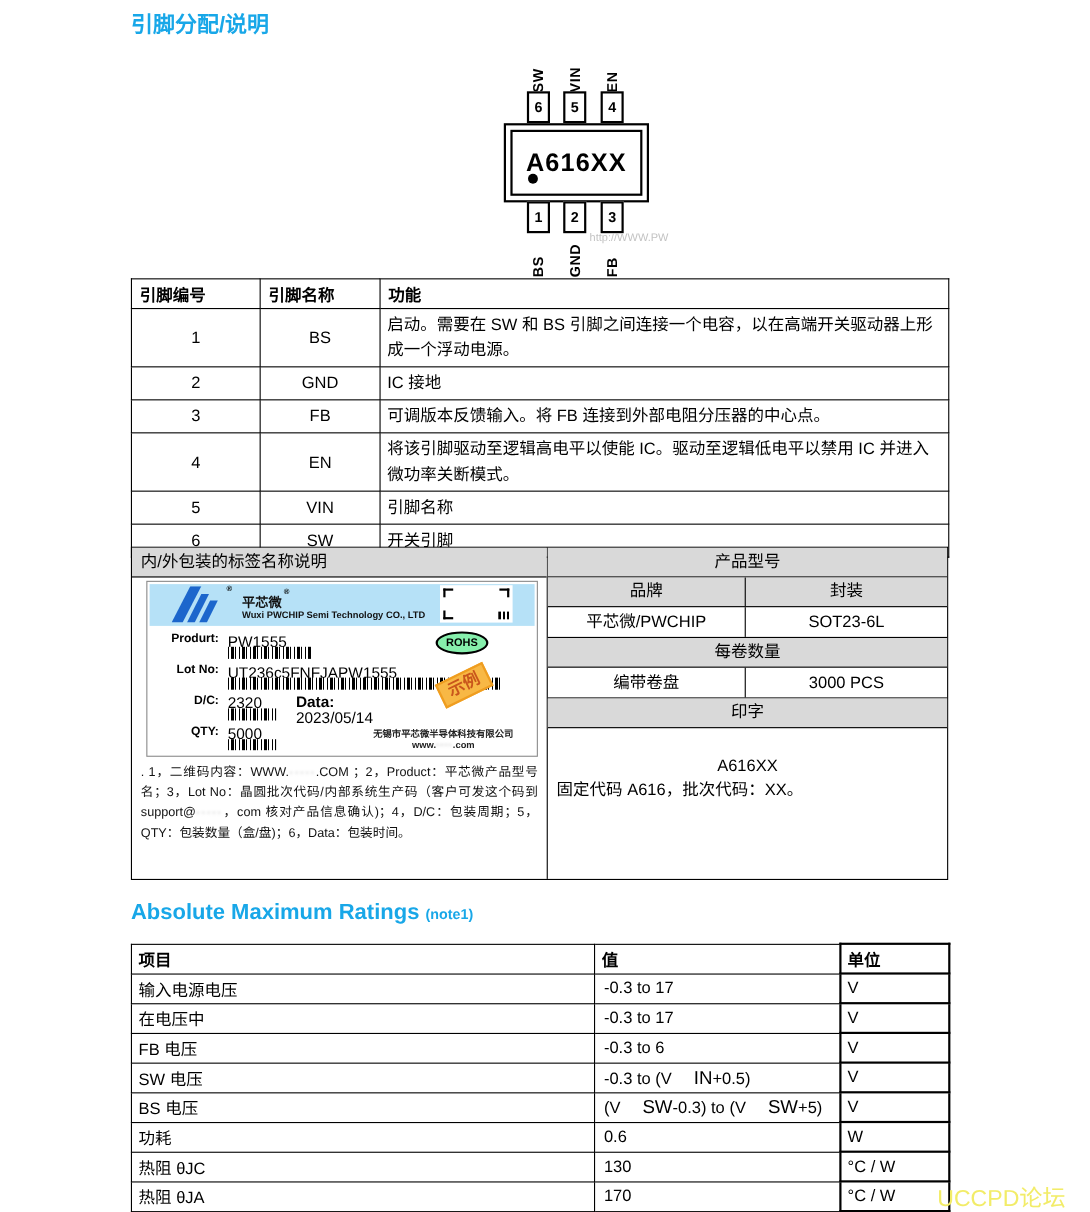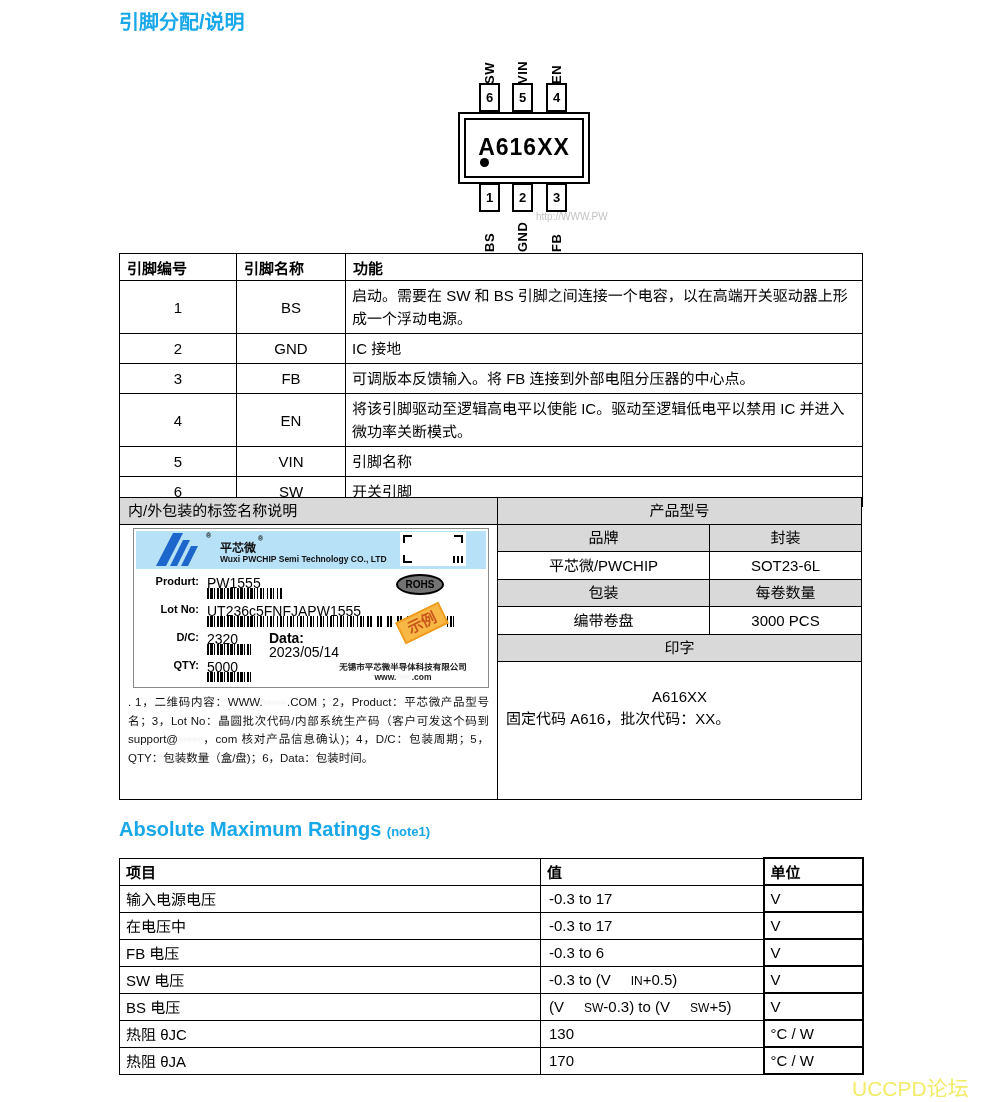--- a/index.html
+++ b/index.html
@@ -46,21 +46,21 @@
   .pkg-right { flex:1; display:flex; flex-direction:column; }
   .cell-hdr { background:#d9d9d9; }
   .pkg-hrow { height:27px; line-height:26px; font-size:15px; border-bottom:1.5px solid #000; flex:0 0 auto; }
   .pkg-left .pkg-hrow { padding-left:8px; }
   .pkg-right .pkg-hrow { text-align:center; }
   .pkg-vrow { text-align:center; font-size:15px; border-bottom:1.5px solid #000; flex:0 0 auto; }
   .r-model { height:38px; line-height:34px; }
   .r28 { height:28px; line-height:27px; }
   .split { display:flex; }
   .split > div { flex:0 0 auto; }
-  .split .sc1 { width:212px; border-right:1.5px solid #000; }
+  .split .sc1 { width:180px; border-right:1.5px solid #000; }
   .split .sc2 { flex:1; }
   .pkg-print { flex:1; font-size:15px; padding-top:24px; border-bottom:none; }
   .pkg-print .pcode { text-align:center; line-height:22px; }
   .pkg-print .pdesc { text-align:left; padding-left:8px; line-height:22px; }
   .pkg-note { margin:5px 8px 0 8px; font-size:11.5px; line-height:1.62; text-align:justify; color:#111; }
   .smudge { color:#9a9a9a; filter:blur(1.5px); letter-spacing:1px; }
 
   
   .plabel { position:relative; margin:3px 0 0 13px; width:356px; height:160px; border:1px solid #8a8a8a; background:#fff; flex:0 0 auto; }
   .plabel-band { position:absolute; left:2px; right:2px; top:2px; height:38px; background:#b6e1f7; }
@@ -73,33 +73,33 @@
   .qr-box i { position:absolute; display:block; }
   .qr-c1 { left:3px; top:3px; width:9px; height:8px; border-left:2.5px solid #000; border-top:2.5px solid #000; }
   .qr-c2 { right:3px; top:3px; width:9px; height:8px; border-right:2.5px solid #000; border-top:2.5px solid #000; }
   .qr-c3 { left:3px; bottom:3px; width:9px; height:8px; border-left:2.5px solid #000; border-bottom:2.5px solid #000; }
   .qr-c4 { right:3px; bottom:3px; width:10px; height:7px; background:repeating-linear-gradient(90deg,#000 0 2px,#fff 2px 4px); }
   .fld-label { position:absolute; left:3px; width:62px; text-align:right; font-size:11px; font-weight:bold; }
   .fld-value { position:absolute; left:73px; font-size:14px; }
   .barcode { position:absolute; height:11px;
      background:repeating-linear-gradient(90deg,#000 0 1.5px,#fff 1.5px 3px,#000 3px 5.5px,#fff 5.5px 6.5px,#000 6.5px 7.5px,#fff 7.5px 10px); }
   .rohs { position:absolute; left:262px; top:45px; width:48px; height:21px; border:2px solid #000; border-radius:50%;
-          font-size:10px; font-weight:bold; text-align:center; line-height:17px; background:#737373; }
+          font-size:10px; font-weight:bold; text-align:center; line-height:17px; background:#86efac; }
   .stamp { position:absolute; left:264px; top:82px; transform:rotate(-26deg); background:#f8b845;
            border:2px solid #ef9d20; color:#c9561c; font-size:15px; font-weight:bold; padding:0 7px; line-height:20px; }
   .lab-co { position:absolute; right:5px; bottom:4px; width:160px; text-align:center; font-size:8.5px; font-weight:bold; color:#222; line-height:1.25; }
 
   
   .amr-table { position:absolute; left:119px; top:857px; width:743px; }
   .amr-table col.c1 { width:421px; } .amr-table col.c2 { width:223px; } .amr-table col.c3 { width:99px; }
   .amr-table th { font-weight:bold; text-align:left; height:27px; padding-left:6px; }
   .amr-table td { height:27px; padding-left:6px; }
   .amr-table td.val { padding-left:8px; }
   .amr-table th:last-child, .amr-table td:last-child { border-width:2.5px; }
-  .vsub { font-size:12px;padding-left:20px; }
+  .vsub { font-size:17px;padding-left:20px; }
 
   
   .page-mark { position:absolute; left:852px; top:1072px; font-size:21px; color:#f2ec68; white-space:nowrap; }
 </style>
 </head>
 <body>
 
 <div class="page">
 
   <div class="h-cyan title1">引脚分配/说明</div>
@@ -233,21 +233,20 @@
       <div class="pkg-hrow cell-hdr">产品型号</div>
       <div class="pkg-hrow cell-hdr split" style="padding-left:0">
         <div class="sc1">品牌</div>
         <div class="sc2">封装</div>
       </div>
       <div class="pkg-vrow r28 split">
         <div class="sc1">平芯微/PWCHIP</div>
         <div class="sc2">SOT23-6L</div>
       </div>
       <div class="pkg-hrow cell-hdr split" style="padding-left:0">
-        <div class="sc1">包装</div>
         <div class="sc2">每卷数量</div>
       </div>
       <div class="pkg-vrow r28 split">
         <div class="sc1">编带卷盘</div>
         <div class="sc2">3000 PCS</div>
       </div>
       <div class="pkg-hrow cell-hdr" style="padding-left:0; text-align:center;">印字</div>
       <div class="pkg-vrow pkg-print">
         <div class="pcode">A616XX</div>
         <div class="pdesc">固定代码 A616，批次代码：XX。</div>
@@ -293,20 +292,25 @@
           <td>SW 电压</td>
           <td class="val"><span>-0.3 to (V</span><span class="vsub">IN</span><span>+0.5)</span></td>
           <td>V</td>
         </tr>
         <tr>
           <td>BS 电压</td>
           <td class="val"><span> (V</span><span class="vsub">SW</span><span>-0.3) to (V</span><span class="vsub">SW</span><span>+5)</span></td>
           <td>V</td>
         </tr>
         <tr>
+          <td>功耗</td>
+          <td class="val"><span>0.6</span></td>
+          <td>W</td>
+        </tr>
+        <tr>
           <td>热阻 θJC</td>
           <td class="val"><span>130</span></td>
           <td>°C / W</td>
         </tr>
         <tr>
           <td>热阻 θJA</td>
           <td class="val"><span>170</span></td>
           <td>°C / W</td>
         </tr>
       </tbody>

